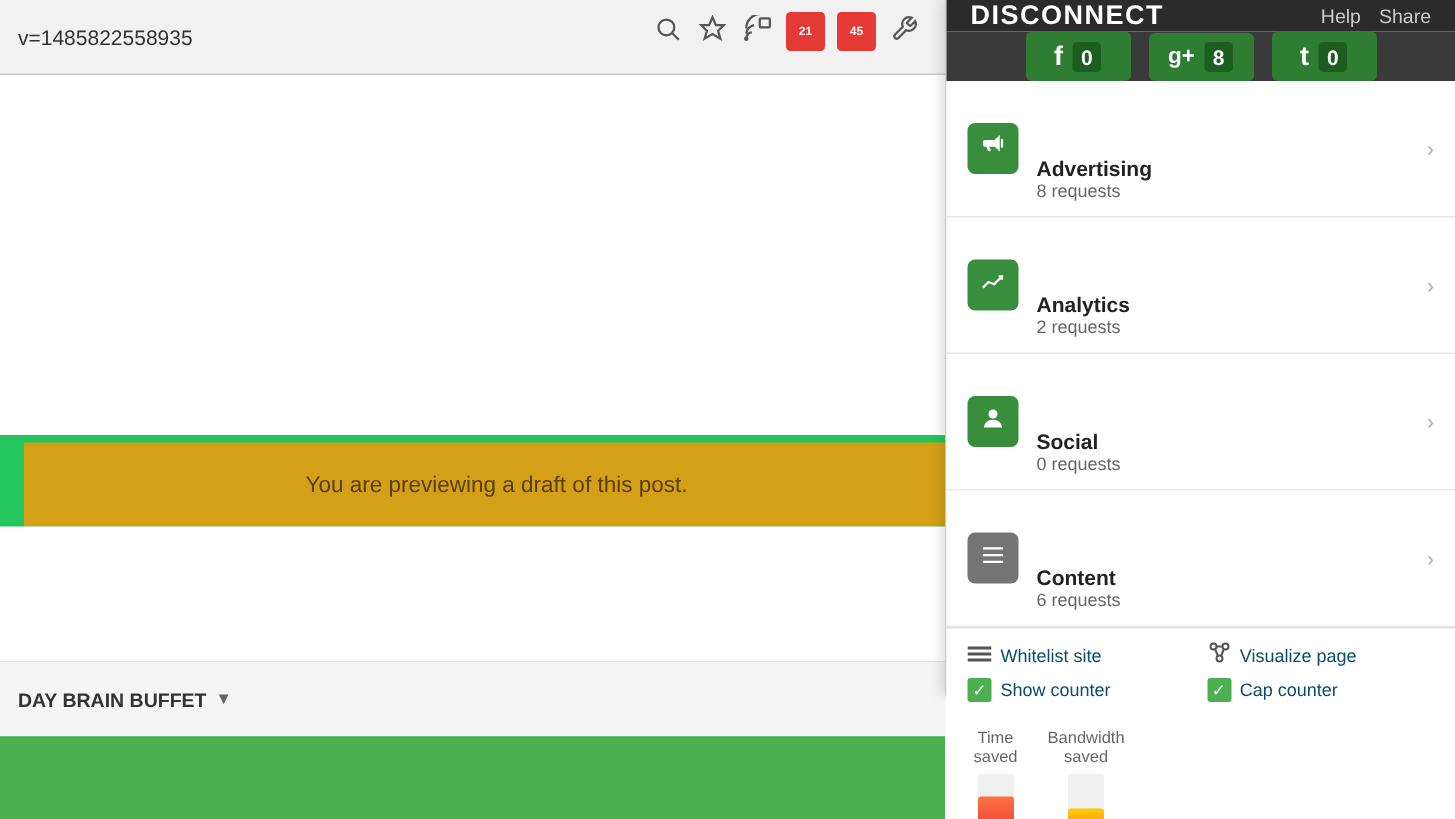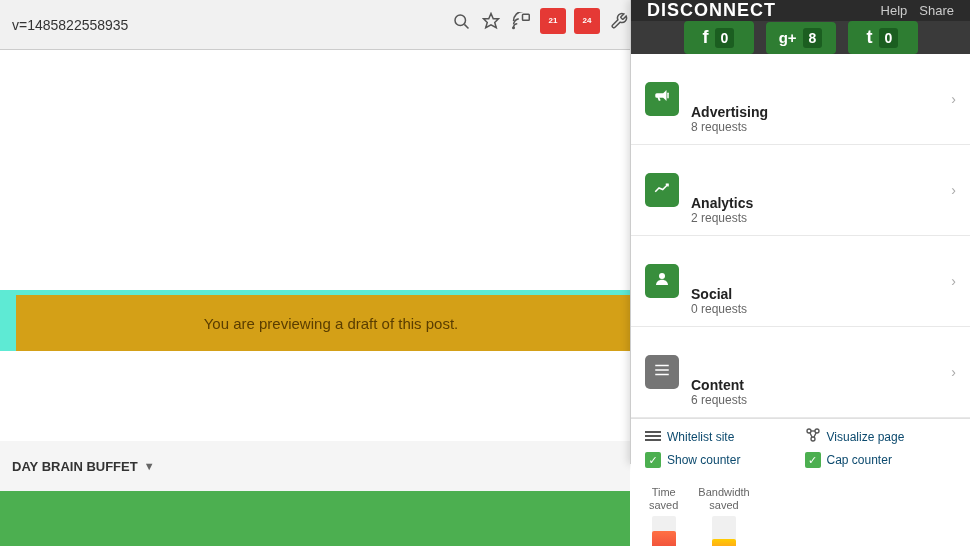--- a/index.html
+++ b/index.html
@@ -12,21 +12,21 @@
       background: #fff;
     }
 
     
     .bg-area {
       position: absolute;
       left: 0;
       top: 0;
       width: 630px;
       height: 546px;
-      background: #5eead4;
+      background: #22c55e;
       overflow: hidden;
     }
 
     .url-bar {
       position: absolute;
       top: 0;
       left: 0;
       width: 630px;
       height: 50px;
       background: #f1f1f1;
@@ -37,23 +37,22 @@
     }
 
     .url-text {
       font-size: 14px;
       color: #333;
     }
 
     .browser-icons {
       position: absolute;
       top: 8px;
-      right: 0;
-      display: flex;
-      align-items: center;
+      right: 16px;
+      display: flex;
       gap: 8px;
     }
 
     .browser-icon {
       width: 22px;
       height: 22px;
       display: flex;
       align-items: center;
       justify-content: center;
       cursor: pointer;
@@ -374,21 +373,21 @@
             <path d="M2 12a13 13 0 0 1 13-13"></path>
             <path d="M2 20.5a5 5 0 0 1 5-5"></path>
             <circle cx="2" cy="21" r="1" fill="#555"></circle>
           <rect x="14" y="3" width="9" height="8" rx="1"></rect>
         </svg>
       </div>
       <div class="browser-icon" style="background:#e53935; border-radius:3px; padding:2px; color:#fff; font-size:11px; font-weight:bold; width:26px; height:26px; display:flex; flex-direction:column; align-items:center; justify-content:center; line-height:1;">
         <span style="font-size:8px; font-weight:bold;">21</span>
       </div>
       <div class="browser-icon" style="background:#e53935; border-radius:3px; padding:2px; color:#fff; font-size:11px; font-weight:bold; width:26px; height:26px; display:flex; flex-direction:column; align-items:center; justify-content:center; line-height:1;">
-        <span style="font-size:8px; font-weight:bold;">24</span>
+        <span style="font-size:8px; font-weight:bold;">45</span>
       </div>
       <div class="browser-icon">
         <svg width="18" height="18" viewBox="0 0 24 24" fill="none" stroke="#555" stroke-width="2">
           <path d="M14.7 6.3a1 1 0 0 0 0 1.4l1.6 1.6a1 1 0 0 0 1.4 0l3.77-3.77a6 6 0 0 1-7.94 7.94l-6.91 6.91a2.12 2.12 0 0 1-3-3l6.91-6.91a6 6 0 0 1 7.94-7.94l-3.76 3.76z"></path>
         </svg>
       </div>
     </div>
   </div>
 
   <div class="white-section"></div>

